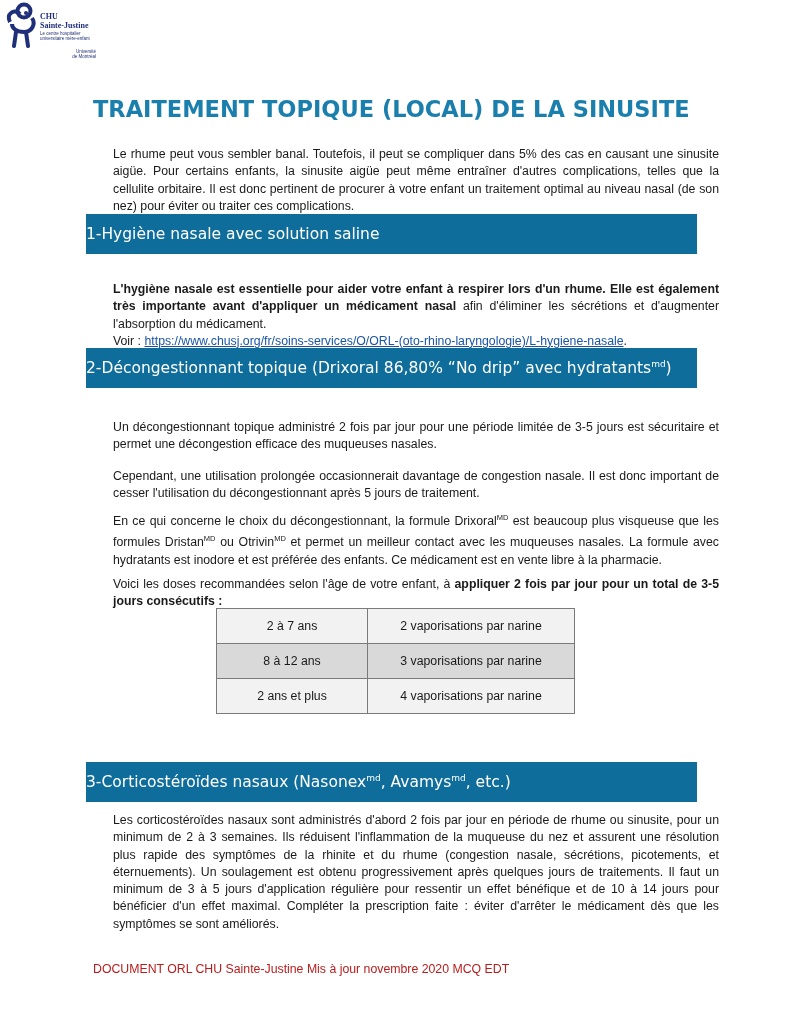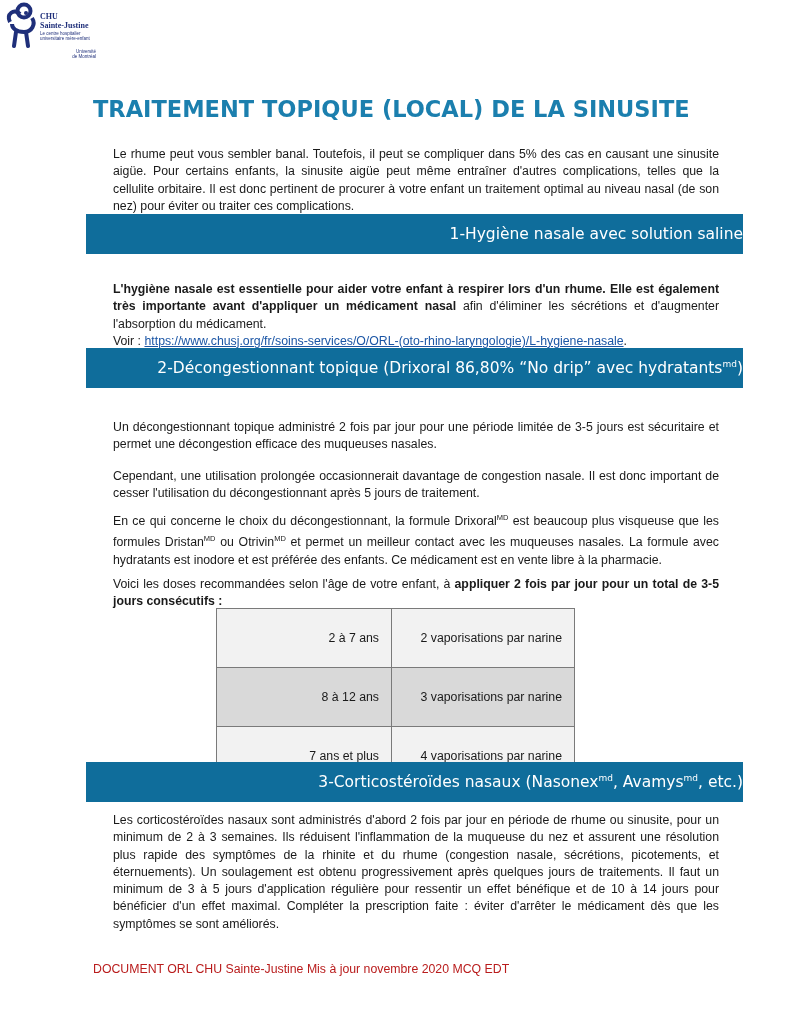--- a/index.html
+++ b/index.html
@@ -16,34 +16,34 @@
   .title {
     position: absolute; left: 93px; top: 96px; margin: 0;
     font-family: "DejaVu Sans", sans-serif; font-weight: bold; font-size: 22.5px;
     color: #1b7fae; letter-spacing: 0px; white-space: nowrap;
   }
   .para {
     position: absolute; left: 101px; width: 606px; margin: 12px;
     font-size: 12.3px; line-height: 17.3px; text-align: justify; color: #1a1a1a;
   }
   .bar {
-    position: absolute; left: 86px; width: 657px; height: 40px; background: #0f6d9b;
-    color: #ffffff; display: flex; align-items: center; justify-content: flex-end;
+    position: absolute; left: 86px; width: 611px; height: 40px; background: #0f6d9b;
+    color: #ffffff; display: flex; align-items: center; justify-content: flex-start;
     font-family: "DejaVu Sans", sans-serif; font-size: 15.5px; white-space: nowrap;
   }
   .bar sup { font-size: 9px; }
   a.link { color: #1a55a5; text-decoration: underline; }
   sup.md { font-size: 7.5px; }
 
   table.doses {
     position: absolute; left: 216px; top: 608px; width: 359px;
     border-collapse: collapse; font-size: 12.3px;
   }
   table.doses td {
-    border: 1px solid #7a7a7a; height: 34px; text-align: right; padding: 12px;
+    border: 1px solid #7a7a7a; height: 34px; text-align: center; padding: 0;
   }
   table.doses tr.odd td { background: #f2f2f2; }
   table.doses tr.even td { background: #d9d9d9; }
   table.doses td.age { width: 150px; }
 
   .footer {
     position: absolute; left: 93px; top: 962px; font-size: 12.3px;
     font-family: Liberation Sans, sans-serif; color: #b91c1c; white-space: nowrap;
   }
 </style>
@@ -96,21 +96,21 @@
   <tbody>
       <tr class="odd">
     <td class="age">2 à 7 ans</td>
     <td>2 vaporisations par narine</td>
   </tr>
   <tr class="even">
     <td class="age">8 à 12 ans</td>
     <td>3 vaporisations par narine</td>
   </tr>
   <tr class="odd">
-    <td class="age">7 ans et plus</td>
+    <td class="age">2 ans et plus</td>
     <td>4 vaporisations par narine</td>
   </tr>
 </tbody>
   </table>
 
 <div class="bar" style="top:762px;">
   <span><span>3-Corticostéroïdes nasaux (Nasonex</span><sup>md</sup><span>, Avamys</span><sup>md</sup><span>, etc.)</span></span>
 </div>
 
 <p class="para" style="top:800px;">Les corticostéroïdes nasaux sont administrés d'abord 2 fois par jour en période de rhume ou sinusite, pour un minimum de 2 à 3 semaines. Ils réduisent l'inflammation de la muqueuse du nez et assurent une résolution plus rapide des symptômes de la rhinite et du rhume (congestion nasale, sécrétions, picotements, et éternuements). Un soulagement est obtenu progressivement après quelques jours de traitements. Il faut un minimum de 3 à 5 jours d'application régulière pour ressentir un effet bénéfique et de 10 à 14 jours pour bénéficier d'un effet maximal. Compléter la prescription faite : éviter d'arrêter le médicament dès que les symptômes se sont améliorés.</p>

